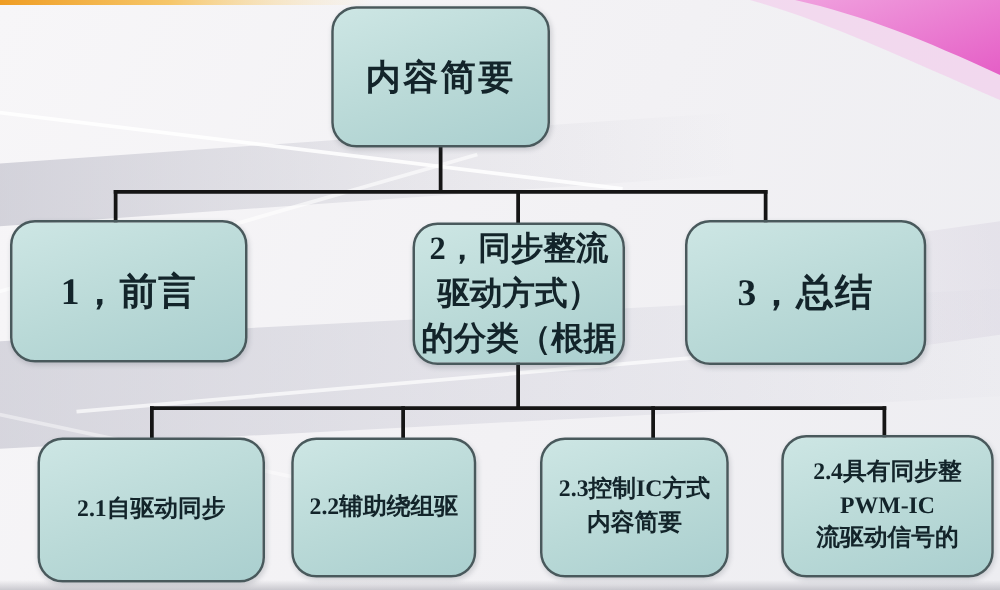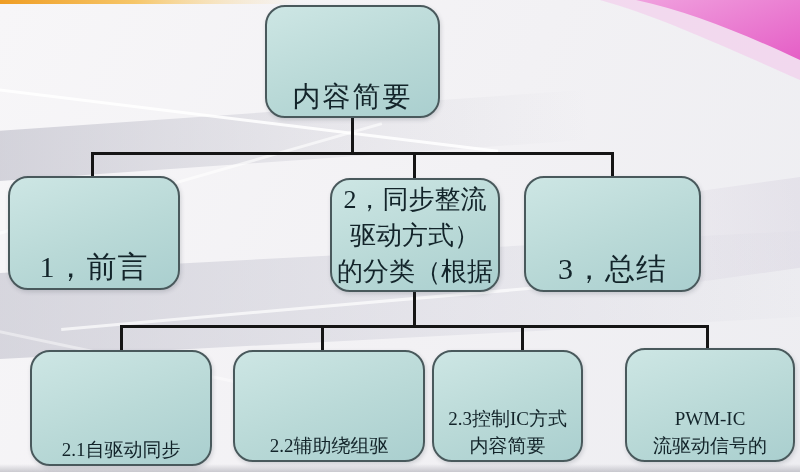--- a/index.html
+++ b/index.html
@@ -41,24 +41,24 @@
   }
   
   .accents{position:absolute;top:0;left:0;pointer-events:none;}
   
   .conn{position:absolute;background:#151515;}
   
   .node{
     position:absolute;
     background:linear-gradient(160deg,#cde6e4 0%,#b9d9d7 55%,#aacfcf 100%);
     border:2px solid #49595c;border-radius:20px;
-    display:flex;align-items:flex-end;justify-content:center;
+    display:flex;align-items:center;justify-content:center;
     text-align:center;box-sizing:border-box;
     box-shadow:1px 2px 4px rgba(60,70,80,.20);
-    color:#13242a;font-weight:400;
+    color:#13242a;font-weight:700;
   }
   .node .line{display:block;white-space:nowrap;}
   .node-root .line{font-size:28px;letter-spacing:2px;}
   .node-big .line{font-size:30px;letter-spacing:1px;}
   .node-mid .line{font-size:26px;line-height:1.38;}
   .node-small .line{font-size:19px;line-height:1.42;}
 </style>
 </head>
 <body>
 
@@ -101,59 +101,60 @@
   <div class="conn" style="left:321px;top:325px;width:3px;height:27px"></div>
   <div class="conn" style="left:521px;top:325px;width:3px;height:27px"></div>
   <div class="conn" style="left:706px;top:325px;width:3px;height:25px"></div>
 
   <div class="node node-root" style="left:265px;top:5px;width:175px;height:113px">
     <div>
       <span class="line">内容简要</span>
     </div>
   </div>
 
-  <div class="node node-big" style="left:8px;top:176px;width:172px;height:114px">
+  <div class="node node-big" style="left:8px;top:176px;width:190px;height:114px">
     <div>
       <span class="line">1，前言</span>
     </div>
   </div>
 
   <div class="node node-mid" style="left:330px;top:178px;width:170px;height:114px">
     <div>
       <span class="line">2，同步整流</span>
       <span class="line">驱动方式）</span>
       <span class="line">的分类（根据</span>
     </div>
   </div>
 
-  <div class="node node-big" style="left:524px;top:176px;width:177px;height:116px">
+  <div class="node node-big" style="left:548px;top:176px;width:193px;height:116px">
     <div>
       <span class="line">3，总结</span>
     </div>
   </div>
 
   <div class="node node-small" style="left:30px;top:350px;width:182px;height:116px">
     <div>
       <span class="line">2.1自驱动同步</span>
     </div>
   </div>
 
-  <div class="node node-small" style="left:233px;top:350px;width:192px;height:112px">
+  <div class="node node-small" style="left:233px;top:350px;width:148px;height:112px">
     <div>
       <span class="line">2.2辅助绕组驱</span>
     </div>
   </div>
 
   <div class="node node-small" style="left:432px;top:350px;width:151px;height:112px">
     <div>
       <span class="line">2.3控制IC方式</span>
       <span class="line">内容简要</span>
     </div>
   </div>
 
   <div class="node node-small" style="left:625px;top:348px;width:170px;height:114px">
     <div>
+      <span class="line">2.4具有同步整</span>
       <span class="line">PWM-IC</span>
       <span class="line">流驱动信号的</span>
     </div>
   </div>
 
 </div>
 
 </body></html>

